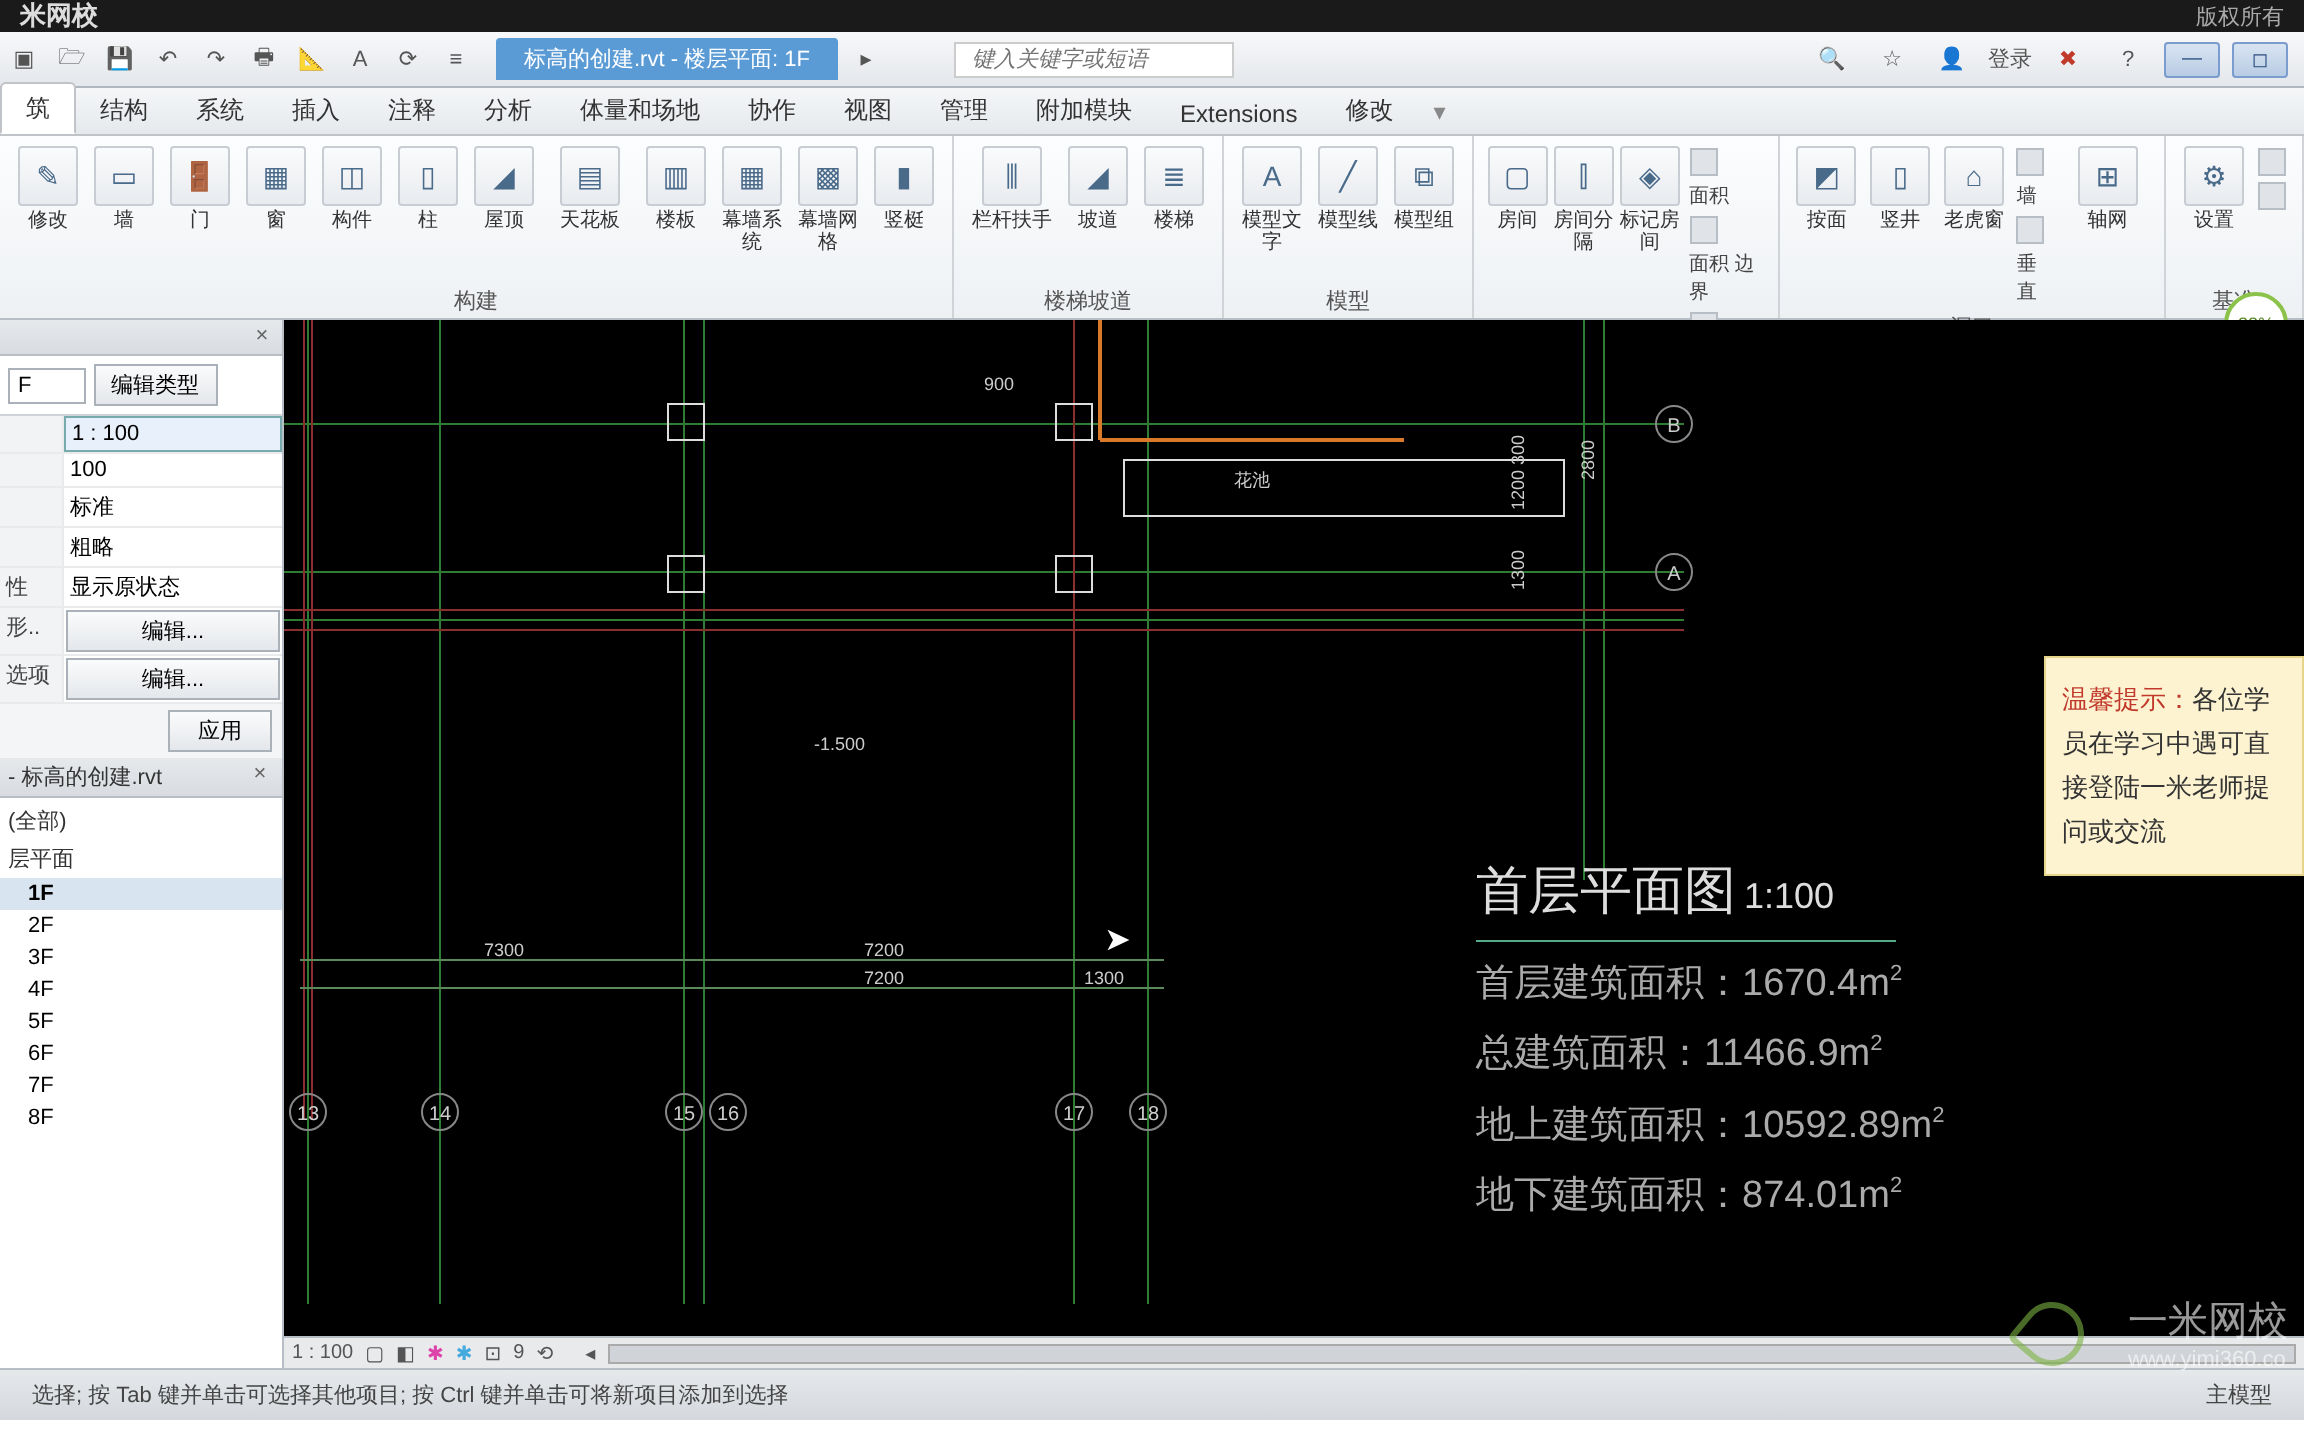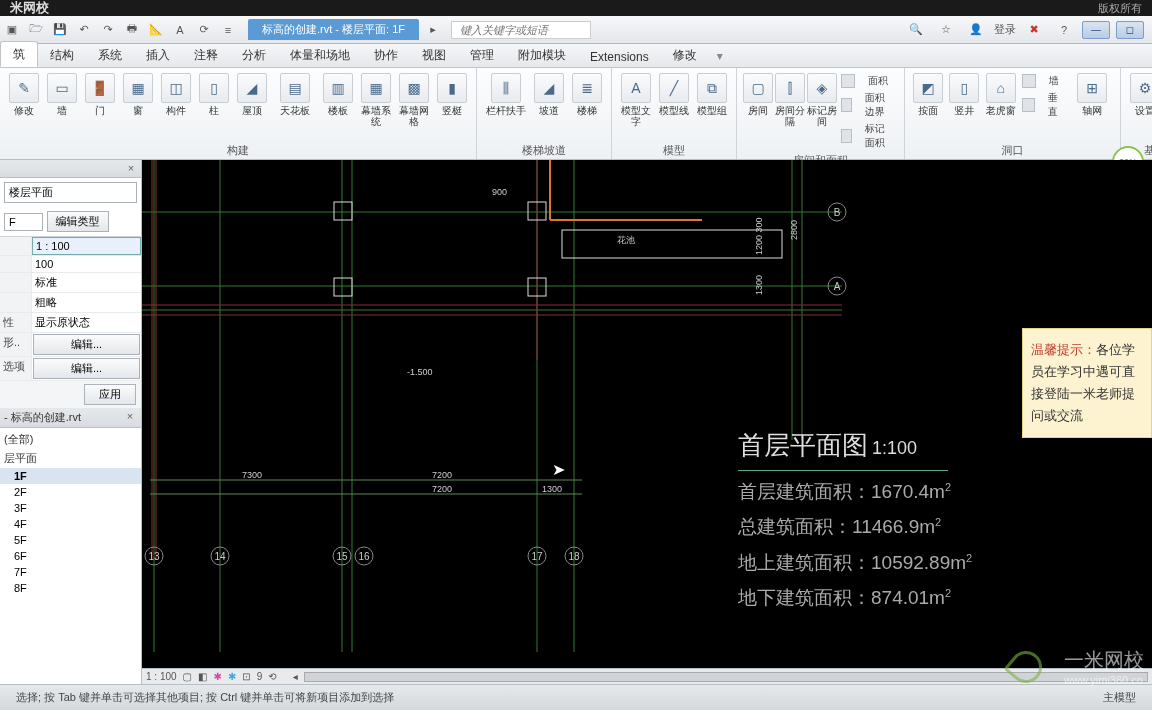--- a/index.html
+++ b/index.html
@@ -4,37 +4,37 @@
 <style>
 * { margin: 0; padding: 0; box-sizing: border-box; font-family: "Microsoft YaHei", Arial, sans-serif; }
 body { width: 1152px; height: 720px; overflow: hidden; background: #fff; position: relative; }
 .top-bar { height: 16px; background: #1a1a1a; color: #ddd; display: flex; align-items: center; padding: 0 10px; font-size: 12px; }
 .top-bar .brand { font-weight: bold; font-size: 13px; margin-right: 12px; }
 .top-bar .tagline { color: #ccc; font-size: 11px; }
 .top-bar .copyright { margin-left: auto; font-size: 11px; color: #aaa; }
 .qat { height: 28px; background: linear-gradient(#f7f8fa,#e4e7eb); border-bottom: 1px solid #b0b6bd; display: flex; align-items: center; font-size: 11px; }
 .qat .icon { width: 20px; height: 20px; margin: 0 2px; display: inline-flex; align-items: center; justify-content: center; color: #555; border-radius: 2px; }
 .qat .doc-tab { background: #5b9bd5; color: #fff; padding: 3px 14px; margin-left: 8px; border-radius: 2px 2px 0 0; font-size: 11px; }
-.qat .search-box { margin-left: 6px; padding: 2px 8px; color: #999; font-style: italic; border: 1px solid #ccc; background: #fff; width: 140px; font-size: 11px; }
+.qat .search-box { margin-left: 32px; padding: 2px 8px; color: #999; font-style: italic; border: 1px solid #ccc; background: #fff; width: 140px; font-size: 11px; }
 .qat .right-icons { margin-left: auto; display: flex; align-items: center; gap: 6px; padding-right: 8px; }
 .qat .login { color: #555; font-size: 11px; }
 .win-btn { width: 28px; height: 18px; background: linear-gradient(#d9e4f1,#b8cce4); border: 1px solid #7a9ccf; border-radius: 2px; display: flex; align-items: center; justify-content: center; font-size: 10px; color: #2a4d7f; }
 .menu-tabs { height: 24px; background: linear-gradient(#f4f6f8,#e6e9ec); border-bottom: 1px solid #c0c4c9; display: flex; align-items: end; padding-left: 0; font-size: 12px; }
 .menu-tabs .tab { padding: 4px 12px 3px; color: #333; cursor: pointer; }
 .menu-tabs .tab.active { background: #fff; border: 1px solid #c0c4c9; border-bottom: 1px solid #fff; border-radius: 3px 3px 0 0; }
 .ribbon { height: 92px; background: linear-gradient(#fcfdfe,#eef1f4); border-bottom: 1px solid #b8bec5; display: flex; font-size: 11px; }
 .ribbon-group { border-right: 1px solid #d0d4d8; padding: 3px 6px 1px; display: flex; flex-direction: column; }
 .ribbon-group .tools { display: flex; gap: 2px; flex: 1; align-items: flex-start; }
 .ribbon-group .title { text-align: center; color: #555; font-size: 11px; padding-top: 2px; }
 .tool { display: flex; flex-direction: column; align-items: center; width: 36px; padding-top: 2px; cursor: pointer; }
 .tool.wide { width: 46px; }
 .tool-icon { width: 30px; height: 30px; border: 1px solid #c8cdd3; background: linear-gradient(#fafbfc,#e8ebef); border-radius: 2px; margin-bottom: 2px; display: flex; align-items: center; justify-content: center; font-size: 14px; color: #4a6a8a; }
 .tool-label { font-size: 10px; color: #333; text-align: center; line-height: 11px; }
 .mini-tools { display: flex; flex-direction: column; gap: 1px; padding-top: 2px; }
-.mini-tool { display: flex; align-items: center; font-size: 10px; color: #444; gap: 13px; padding: 1px 2px; cursor: pointer; }
+.mini-tool { display: flex; font-size: 10px; color: #444; gap: 3px; padding: 1px 2px; cursor: pointer; flex-direction: column; }
 .mini-tool .mi { width: 14px; height: 14px; background: #e0e4e8; border: 1px solid #b8bec5; }
 .content { display: flex; height: 524px; }
 .left-panel { width: 142px; background: #f4f5f7; border-right: 1px solid #b8bec5; display: flex; flex-direction: column; font-size: 11px; }
 .panel-header { height: 18px; background: linear-gradient(#e6e9ec,#d8dce0); border-bottom: 1px solid #b8bec5; display: flex; align-items: center; justify-content: flex-end; padding-right: 3px; }
 .panel-close { width: 14px; height: 14px; text-align: center; cursor: pointer; color: #666; }
 .panel-section { background: #fff; border-bottom: 1px solid #d0d4d8; }
 .dropdown { display: flex; align-items: center; padding: 4px; }
 .dropdown select, .dropdown .sel { flex: 1; border: 1px solid #abb1b8; padding: 2px 4px; font-size: 11px; background: #fff; }
 .btn-small { border: 1px solid #abb1b8; background: linear-gradient(#fafbfc,#e4e7eb); padding: 2px 8px; font-size: 11px; cursor: pointer; margin-left: 4px; }
 .prop-list { background: #fff; }
@@ -291,23 +291,20 @@
 <div class="pct-badge">32%</div>
 
 <div class="content">
 
   <div class="left-panel">
     <div class="panel-header">
       <span class="panel-close">×</span>
     </div>
     <div class="panel-section">
       <div class="dropdown">
-        <div class="sel">楼层平面</div>
-      </div>
-      <div class="dropdown">
         <div class="sel" style="flex:0.5">F</div>
         <button class="btn-small">编辑类型</button>
       </div>
     </div>
     <div class="prop-list">
       <div class="prop-row">
           <div class="k"></div>
           <div class="v" style="background:#e8f0fb;border:1px solid #7aa">1 : 100</div>
         </div>
       <div class="prop-row">

